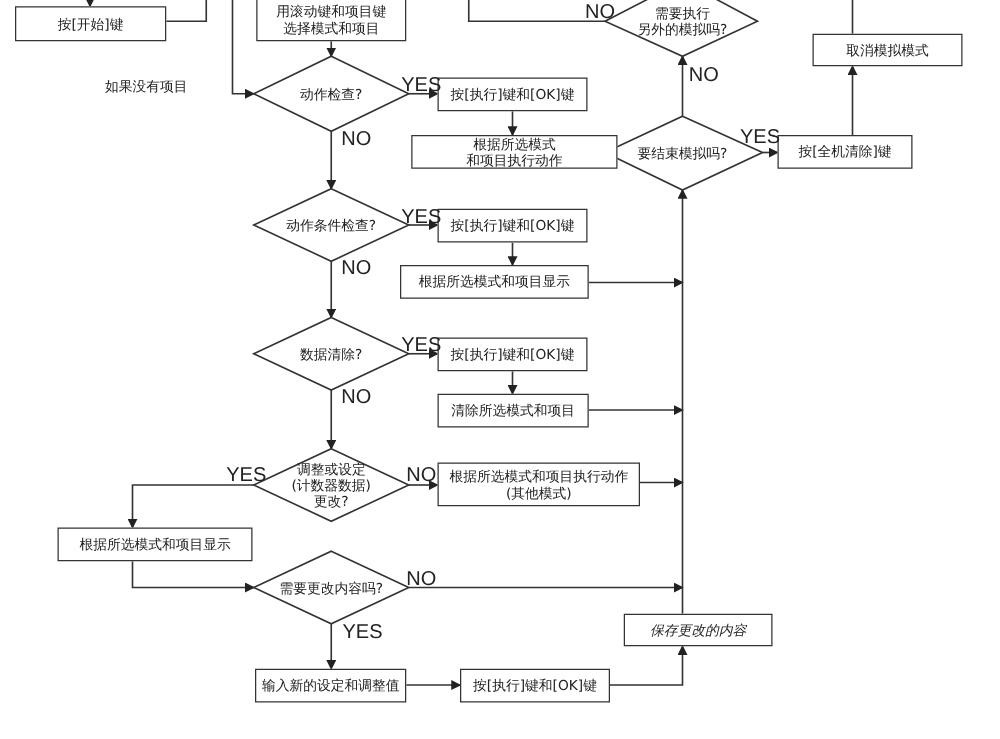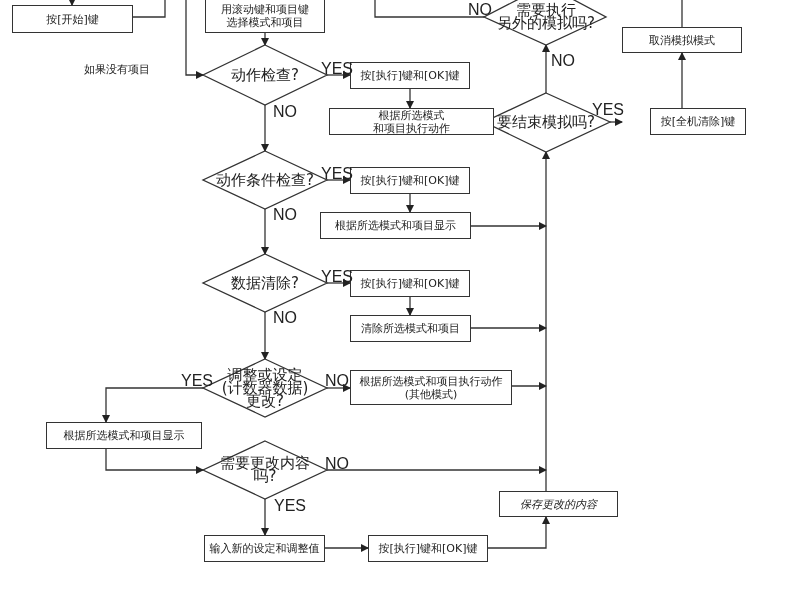--- a/index.html
+++ b/index.html
@@ -3,21 +3,21 @@
 <meta charset="utf-8">
 <style>
   html, body { margin:0; padding:0; background:#ffffff; }
   body { width:800px; height:591px; position:relative; overflow:hidden;
          font-family:"DejaVu Sans", sans-serif; color:#222; }
   svg.wires { position:absolute; left:0; top:0; width:800px; height:591px; }
   .box { position:absolute; box-sizing:border-box; border:1.3px solid #333; background:#fff;
          display:flex; align-items:center; justify-content:center; text-align:center;
          font-size:11px; line-height:13px; color:#222; white-space:pre-line; }
   .dlabel { position:absolute; display:flex; align-items:center; justify-content:center;
-            text-align:center; font-size:15px; line-height:13px; white-space:pre-line; color:#222; }
+            text-align:center; font-size:11px; line-height:13px; white-space:pre-line; color:#222; }
   .yn { position:absolute; font-size:16px; color:#222; font-family:"Liberation Sans", sans-serif; }
   .note { position:absolute; font-size:11px; color:#222; }
 </style>
 </head>
 <body>
 
 <svg class="wires" viewBox="0 0 800 591">
   <defs>
     <marker id="arr" markerWidth="8" markerHeight="8" refX="7" refY="4" orient="auto" markerUnits="userSpaceOnUse">
       <path d="M0,0 L8,4 L0,8 z" fill="#222"></path>
@@ -88,22 +88,22 @@
 <div class="box" style="left:350px;top:167px;width:120px;height:27px;">按[执行]键和[OK]键</div>
 <div class="box" style="left:320px;top:212px;width:151px;height:27px;">根据所选模式和项目显示</div>
 <div class="box" style="left:350px;top:270px;width:120px;height:27px;">按[执行]键和[OK]键</div>
 <div class="box" style="left:350px;top:315px;width:121px;height:27px;">清除所选模式和项目</div>
 <div class="box" style="left:350px;top:370px;width:162px;height:35px;">根据所选模式和项目执行动作
 (其他模式)</div>
 <div class="box" style="left:46px;top:422px;width:156px;height:27px;">根据所选模式和项目显示</div>
 <div class="box" style="left:204px;top:535px;width:121px;height:27px;">输入新的设定和调整值</div>
 <div class="box" style="left:368px;top:535px;width:120px;height:27px;">按[执行]键和[OK]键</div>
 <div class="box" style="left:499px;top:491px;width:119px;height:26px;font-style:italic;">保存更改的内容</div>
-<div class="box" style="left:622px;top:27px;width:120px;height:26px;">取消模拟模式</div>
-<div class="box" style="left:622px;top:108px;width:96px;height:27px;margin-left:28px;">按[全机清除]键</div>
+<div class="box" style="left:650px;top:27px;width:120px;height:26px;">取消模拟模式</div>
+<div class="box" style="left:622px;top:108px;width:108px;height:27px;">按[全机清除]键</div>
 
 <div class="dlabel" style="left:215px;top:65px;width:100px;height:20px;">动作检查?</div>
 <div class="dlabel" style="left:215px;top:170px;width:100px;height:20px;">动作条件检查?</div>
 <div class="dlabel" style="left:215px;top:273px;width:100px;height:20px;">数据清除?</div>
 <div class="dlabel" style="left:215px;top:368px;width:100px;height:40px;">调整或设定
 (计数器数据)
 更改?</div>
 <div class="dlabel" style="left:210px;top:460px;width:110px;height:20px;">需要更改内容吗?</div>
 <div class="dlabel" style="left:496px;top:112px;width:100px;height:20px;">要结束模拟吗?</div>
 <div class="dlabel" style="left:496px;top:2px;width:100px;height:30px;">需要执行

